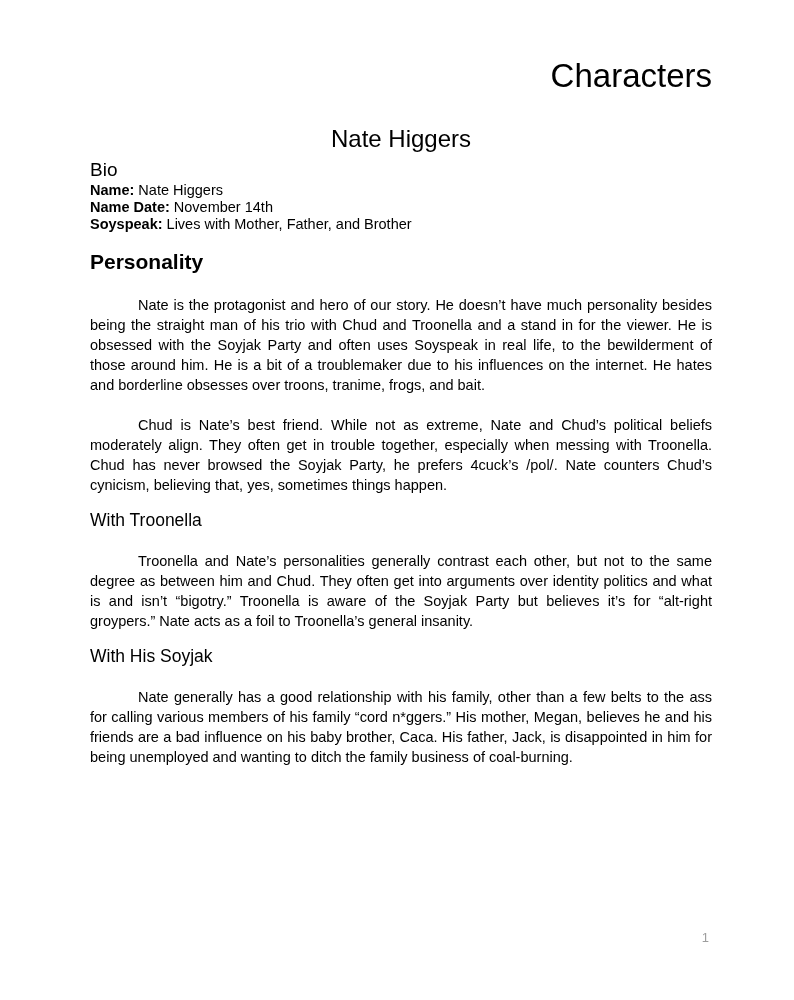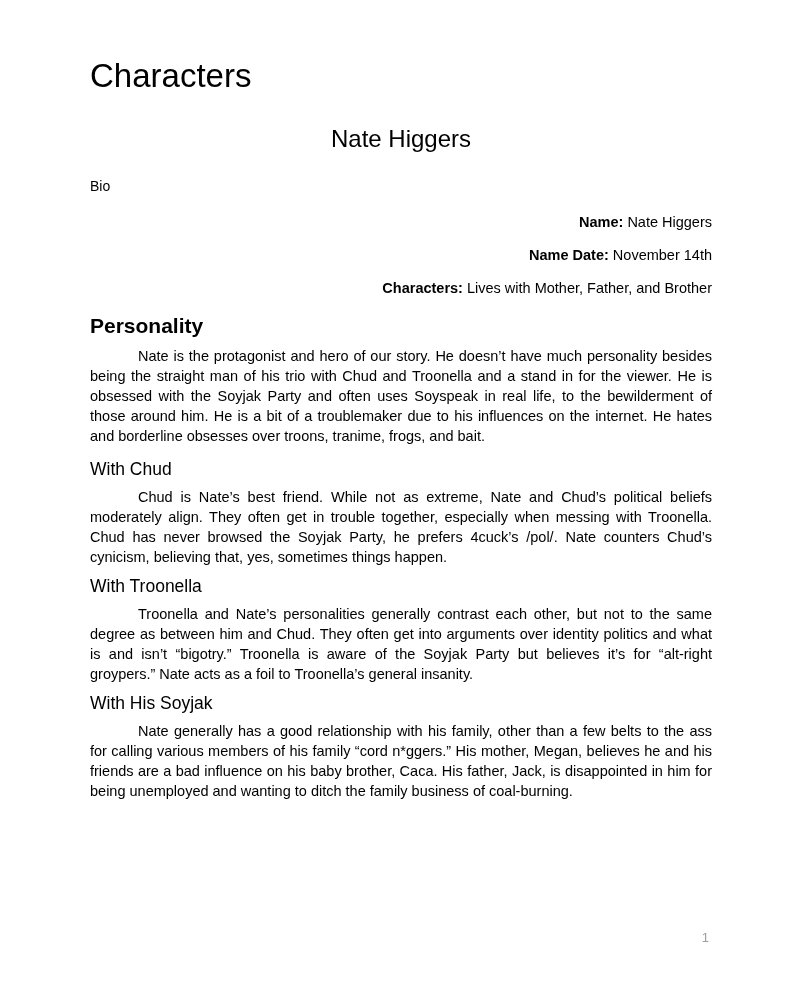--- a/index.html
+++ b/index.html
@@ -16,63 +16,61 @@
     position: relative;
     width: 794px;
     height: 1000px;
     padding: 56px 82px 0 90px;
     background: #ffffff;
   }
   .doc-title {
     font-size: 33px;
     line-height: 40px;
     font-weight: 400;
-    text-align: left;
+    text-align: right;
   }
   .doc-subtitle {
     font-size: 24px;
     line-height: 30px;
     font-weight: 400;
     text-align: center;
     margin-top: 28px;
   }
   .h-bio {
-    font-size: 14px;
+    font-size: 19px;
     line-height: 24px;
     font-weight: 400;
-    margin-top: 20px;
+    margin-top: 4px;
   }
   .bio-field {
     font-size: 14.5px;
     line-height: 17px;
-    margin-top: 16px;
-    text-align: right;
   }
   .bio-field:first-of-type { margin-top: 10px; }
   .bio-label { font-weight: 700; }
   .h-major {
     font-size: 21px;
     line-height: 26px;
     font-weight: 700;
   }
   .h-personality { margin-top: 16px; }
   .h-relationships { margin-top: 18px; }
   .h-sub {
     font-size: 17.5px;
     line-height: 22px;
     font-weight: 400;
-    margin-top: 8px;
+    margin-top: 14px;
   }
   .h-sub.first { margin-top: 12px; }
   .body-para {
     font-size: 14.5px;
     line-height: 20px;
     text-align: justify;
     text-indent: 48px;
-    margin-top: 7px;
+    margin-top: 20px;
   }
   .page-number {
     position: absolute;
     top: 930px;
     right: 85px;
     font-size: 13px;
     color: #9e9e9e;
   }
 </style>
 </head>
@@ -87,29 +85,28 @@
 
   <div class="bio-field">
     <span class="bio-label">Name:</span>
     <span class="bio-value">Nate Higgers</span>
   </div>
   <div class="bio-field">
     <span class="bio-label">Name Date:</span>
     <span class="bio-value">November 14th</span>
   </div>
   <div class="bio-field">
-    <span class="bio-label">Characters:</span>
+    <span class="bio-label">Soyspeak:</span>
     <span class="bio-value">Lives with Mother, Father, and Brother</span>
   </div>
 
   <div class="h-major h-personality">Personality</div>
   <p class="body-para">Nate is the protagonist and hero of our story. He doesn’t have much personality besides being the straight man of his trio with Chud and Troonella and a stand in for the viewer. He is obsessed with the Soyjak Party and often uses Soyspeak in real life, to the bewilderment of those around him. He is a bit of a troublemaker due to his influences on the internet. He hates and borderline obsesses over troons, tranime, frogs, and bait.</p>
 
 
-  <div class="h-sub first">With Chud</div>
   <p class="body-para">Chud is Nate’s best friend. While not as extreme, Nate and Chud’s political beliefs moderately align. They often get in trouble together, especially when messing with Troonella. Chud has never browsed the Soyjak Party, he prefers 4cuck’s /pol/. Nate counters Chud’s cynicism, believing that, yes, sometimes things happen.</p>
 
   <div class="h-sub">With Troonella</div>
   <p class="body-para">Troonella and Nate’s personalities generally contrast each other, but not to the same degree as between him and Chud. They often get into arguments over identity politics and what is and isn’t “bigotry.” Troonella is aware of the Soyjak Party but believes it’s for “alt-right groypers.” Nate acts as a foil to Troonella’s general insanity.</p>
 
   <div class="h-sub">With His Soyjak</div>
   <p class="body-para">Nate generally has a good relationship with his family, other than a few belts to the ass for calling various members of his family “cord n*ggers.” His mother, Megan, believes he and his friends are a bad influence on his baby brother, Caca. His father, Jack, is disappointed in him for being unemployed and wanting to ditch the family business of coal-burning.</p>
 
   <div class="page-number">1</div>
 

